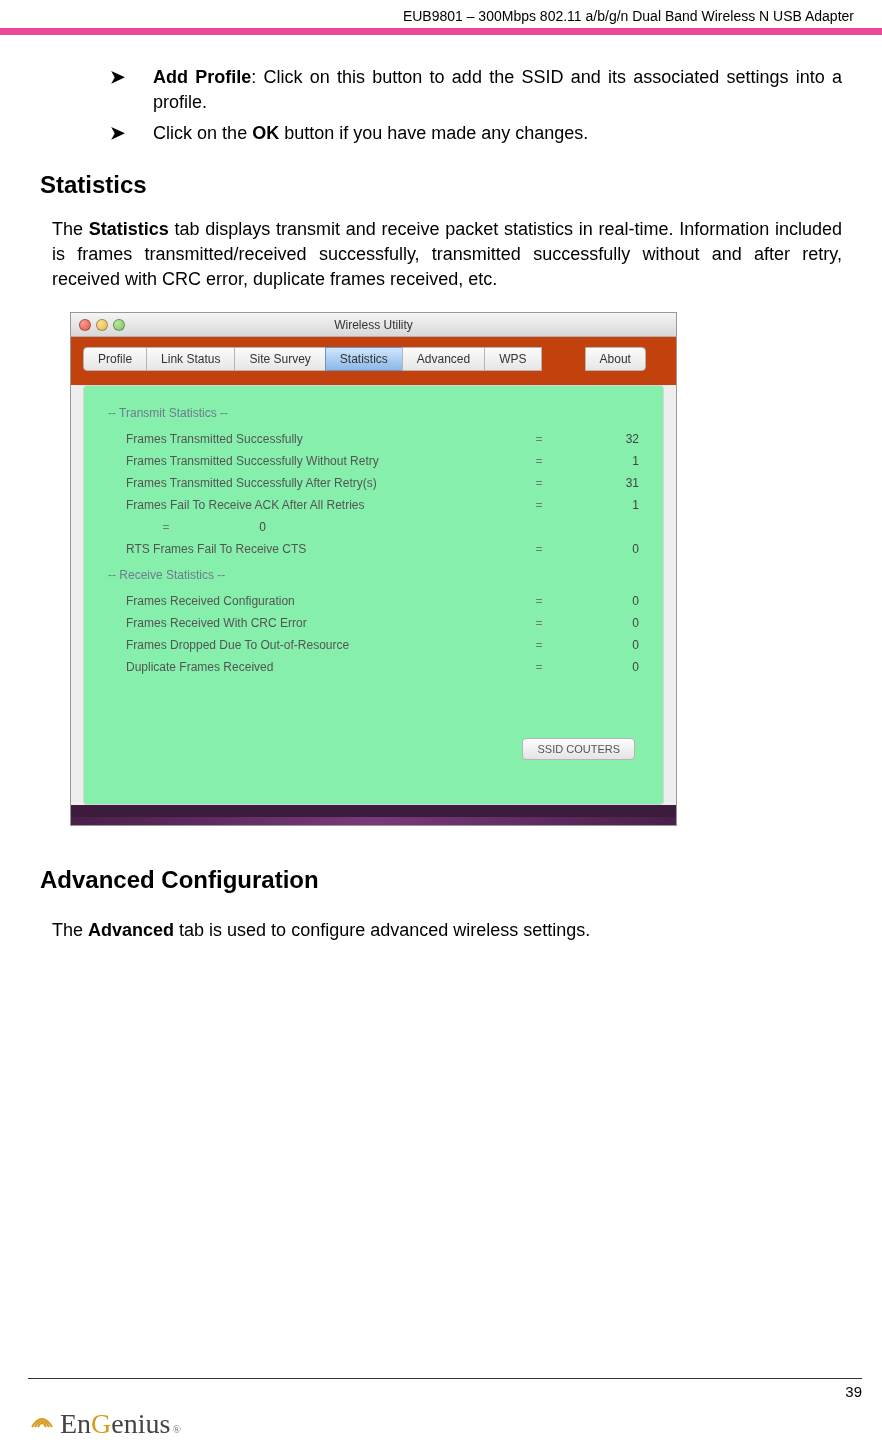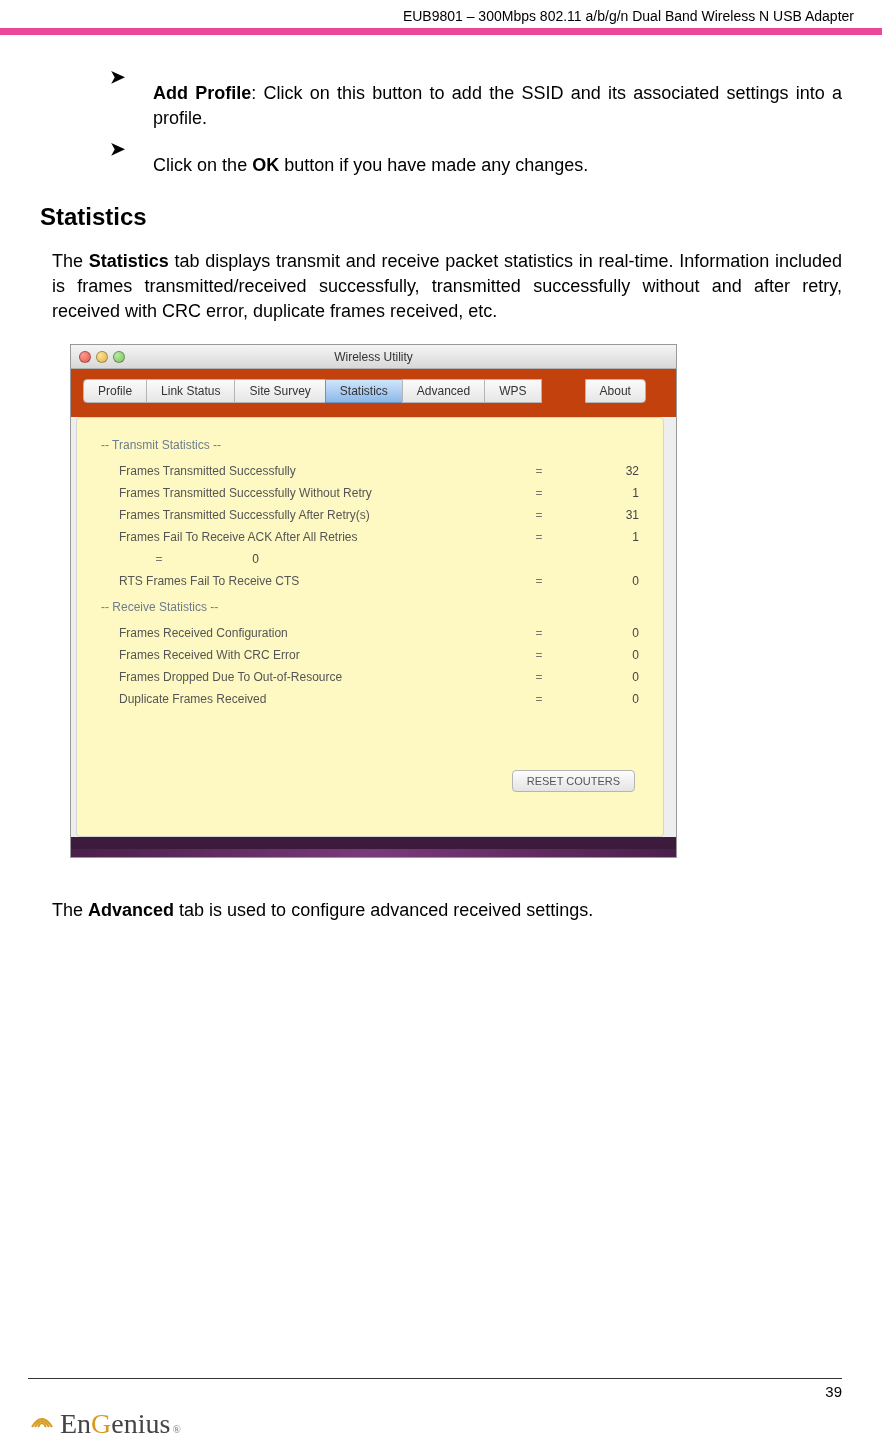--- a/index.html
+++ b/index.html
@@ -26,21 +26,21 @@
       margin-right: 0;
       margin-bottom: 6px;
       font-size: 18px;
       line-height: 1.4;
     }
     .bullet-arrow {
       font-weight: bold;
       margin-right: 28px;
       flex-shrink: 0;
     }
-    .bullet-text { text-align: justify; margin-top: 16px; }
+    .bullet-text { text-align: justify; }
     .bold { font-weight: bold; }
     .section-heading {
       font-size: 24px;
       font-weight: bold;
       margin: 24px 0 18px 0;
     }
     .body-text {
       margin-left: 12px;
       font-size: 18px;
       line-height: 1.4;
@@ -92,22 +92,22 @@
       margin-left: -1px;
       cursor: pointer;
     }
     .tab:first-child { border-radius: 4px 0 0 4px; }
     .tab:last-child { border-radius: 0 4px 4px 0; margin-left: 43px; }
     .tab.active {
       background: linear-gradient(to bottom, #cfe6fb, #8cb8e8);
       border-color: #6a94c4;
     }
     .main-panel {
-      margin: 0 12px 12px 5px;
-      background: #fef9c3;
+      margin: 0 12px 12px 12px;
+      background: #86efac;
       border: 1px solid #d5d5d5;
       border-radius: 4px;
       padding: 12px 24px 12px 24px;
       font-size: 12px;
       color: #444;
       min-height: 420px;
       position: relative;
     }
     .group-heading {
       color: #6d7c8f;
@@ -140,21 +140,21 @@
       cursor: pointer;
     }
     .bottom-strip {
       height: 8px;
       background: linear-gradient(to right, #4a1f4a, #7a3a7a, #4a1f4a);
     }
     .advanced-section { margin-top: 40px; }
     .page-footer {
       position: absolute;
       bottom: 10px;
-      left: 28px; right: 40px;
+      left: 28px; right: 20px;
     }
     .footer-line {
       border-top: 1px solid #333;
       display: flex;
       justify-content: flex-end;
       padding-top: 4px;
       font-size: 15px;
     }
     .logo-wrap {
       margin-top: 8px;
@@ -271,30 +271,31 @@
               <span class="stat-eq">=</span>
               <span class="stat-val">0</span>
             </div>
             <div class="stat-row">
               <span class="stat-label">Duplicate Frames Received</span>
               <span class="stat-eq">=</span>
               <span class="stat-val">0</span>
             </div>
           </div>
         <div class="footer-area">
-          <button class="reset-btn">RESET COUTERS</button>
+          <button class="reset-btn">SSID COUTERS</button>
         </div>
       </div>
     </div>
     <div class="bottom-strip"></div>
   </div>
 
   <div class="advanced-section">
+    <h2 class="section-heading">Advanced Configuration</h2>
     <p class="body-text" style="margin-top:24px;">
-      <span>The </span><span class="bold">Advanced</span><span> tab is used to configure advanced received settings.</span>
+      <span>The </span><span class="bold">Advanced</span><span> tab is used to configure advanced wireless settings.</span>
     </p>
   </div>
 
 </div>
 
 <div class="page-footer">
   <div class="footer-line">
     <span>39</span>
   </div>
   <div class="logo-wrap">

